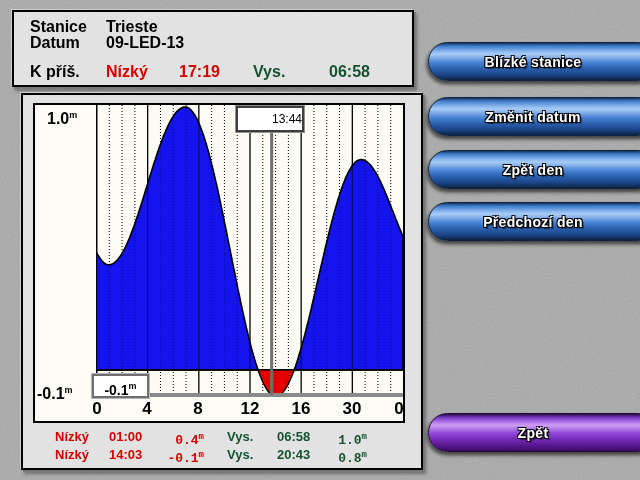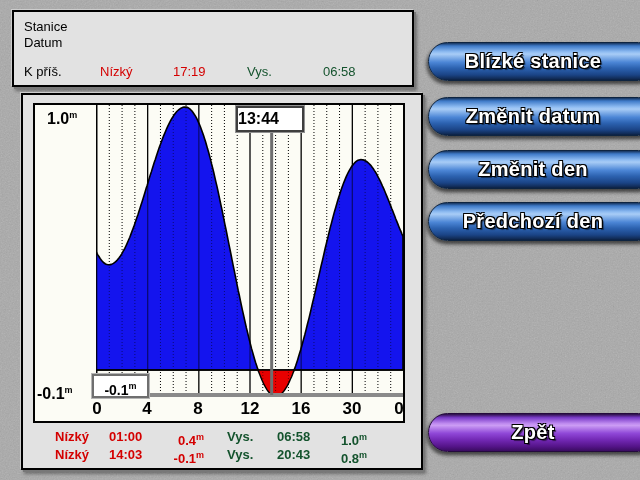--- a/index.html
+++ b/index.html
@@ -14,22 +14,22 @@
     position:absolute;z-index:2;
     background:#e2e2e2;
     border:2px solid #000;
     box-shadow:-1px -1px 0 #cdcdcd, 2px 2px 0 #787878, 3px 4px 3px rgba(0,0,0,.35);
   }
   #station-panel{left:12px;top:10px;width:398px;height:73px;}
   #chart-panel{left:12px;top:93px;width:398px;height:373px;margin-left:9px;}
 
   .hrow{
     display:grid;grid-template-columns:76px 73px 74px 76px auto;
-    padding-left:10px;
-    font-weight:normal;font-size:13px;line-height:16px;color:#000;
+    padding-left:16px;
+    font-weight:bold;font-size:16px;line-height:16px;color:#000;
     white-space:nowrap;
   }
   #station-panel .wrap{padding-top:7px;}
   .hrow.r3{margin-top:13px;}
   .red{color:#d40000;}
   .blue{color:#14532d;}
 
   #white-box{
     position:absolute;left:10px;top:8px;width:368px;height:316px;
     background:#fcfcf5;border:2px solid #000;
@@ -39,45 +39,45 @@
   #ymax-label{left:12px;top:1px;}
   #ymin-label{left:2px;top:276px;}
   .ylabel sup,.vbox sup,.hval sup{font-size:9px;}
   .xlabel{
     position:absolute;top:295px;transform:translateX(-50%);
     font-weight:bold;font-size:17px;line-height:18px;color:#000;
   }
   #cursor-time-box{
     position:absolute;left:201px;top:1px;width:64px;height:22px;
     background:#fff;border:2px solid #3e3e3e;box-shadow:0 0 0 1px #919191;
-    font-weight:bold;font-size:16px;line-height:22px;text-align:left;color:#000;
+    font-weight:normal;font-size:12px;line-height:22px;text-align:right;color:#000;
   }
   #cursor-value-box{
     position:absolute;left:57px;top:269px;width:53px;height:20px;
     background:#fff;border:2px solid #6f6f6f;box-shadow:0 0 0 1px #b5b5b5;
     font-weight:bold;font-size:14px;line-height:20px;text-align:center;color:#000;
   }
   #tide-table{position:absolute;left:10px;top:335px;}
   .trow{
     display:grid;grid-template-columns:54px 58px 37px 23px 50px 56px 34px;
     padding-left:22px;font-weight:bold;font-size:13px;line-height:14px;white-space:nowrap;
   }
-  .trow .hval{text-align:right;}
+  .trow .hval{text-align:right;font-family:Liberation Mono, monospace;}
 
   .gbtn{
     position:absolute;left:428px;width:230px;height:39px;z-index:2;
     border:1px solid #0e2440;border-radius:20px;
     background:linear-gradient(180deg,#16335c 0%,#3e7ac8 8%,#8fbcf2 24%,#a8ccf6 30%,#4c86d6 52%,#2c62b0 68%,#1b4486 86%,#102a54 97%,#0c2040 100%);
     box-shadow:0 3px 4px rgba(0,0,0,.45), -2px 3px 3px rgba(0,0,0,.3);
     display:flex;align-items:center;justify-content:center;
     padding:0 20px 0 0;box-sizing:border-box;
     cursor:pointer;
   }
   .gbtn span{
-    color:#fff;font-weight:bold;font-size:20px;letter-spacing:.3px;white-space:nowrap;
+    color:#fff;font-weight:bold;font-size:14px;letter-spacing:.3px;white-space:nowrap;
     text-shadow:-1px -1px 0 #000,1px -1px 0 #000,-1px 1px 0 #000,1px 1px 0 #000,2px 2px 1px rgba(0,0,0,.55);
   }
   #btn-near{top:42px;}
   #btn-date{top:97px;}
   #btn-next{top:150px;}
   #btn-prev{top:202px;}
   #btn-back{
     top:413px;
     border-color:#240a3c;
     background:linear-gradient(180deg,#2a0e44 0%,#7a3cc8 10%,#c08cf0 26%,#cb9cf4 31%,#9048d8 52%,#7228b4 70%,#541488 88%,#3a0c60 100%);
@@ -92,23 +92,25 @@
     <feTurbulence type="fractalNoise" baseFrequency="0.75" numOctaves="3" stitchTiles="stitch"></feTurbulence>
     <feColorMatrix type="saturate" values="0"></feColorMatrix>
   </filter>
   <rect width="640" height="480" filter="url(#grain)" opacity="0.3"></rect>
 </svg>
 
 <div class="panel" id="station-panel">
   <div class="wrap">
     <div class="hrow">
       <span>Stanice</span>
+      <span style="grid-column:2/6;">Trieste</span>
     </div>
     <div class="hrow">
       <span>Datum</span>
+      <span style="grid-column:2/6;">09-LED-13</span>
     </div>
     <div class="hrow r3">
       <span>K příš.</span>
       <span class="red">Nízký</span>
       <span class="red">17:19</span>
       <span class="blue">Vys.</span>
       <span class="blue">06:58</span>
     </div>
   </div>
 </div>
@@ -221,20 +223,20 @@
   </div>
 </div>
 
 <div class="gbtn" id="btn-near">
   <span>Blízké stanice</span>
 </div>
 <div class="gbtn" id="btn-date">
   <span>Změnit datum</span>
 </div>
 <div class="gbtn" id="btn-next">
-  <span>Změnit den</span>
+  <span>Zpět den</span>
 </div>
 <div class="gbtn" id="btn-prev">
   <span>Předchozí den</span>
 </div>
 <div class="gbtn" id="btn-back">
   <span>Zpět</span>
 </div>
 
 </body></html>

